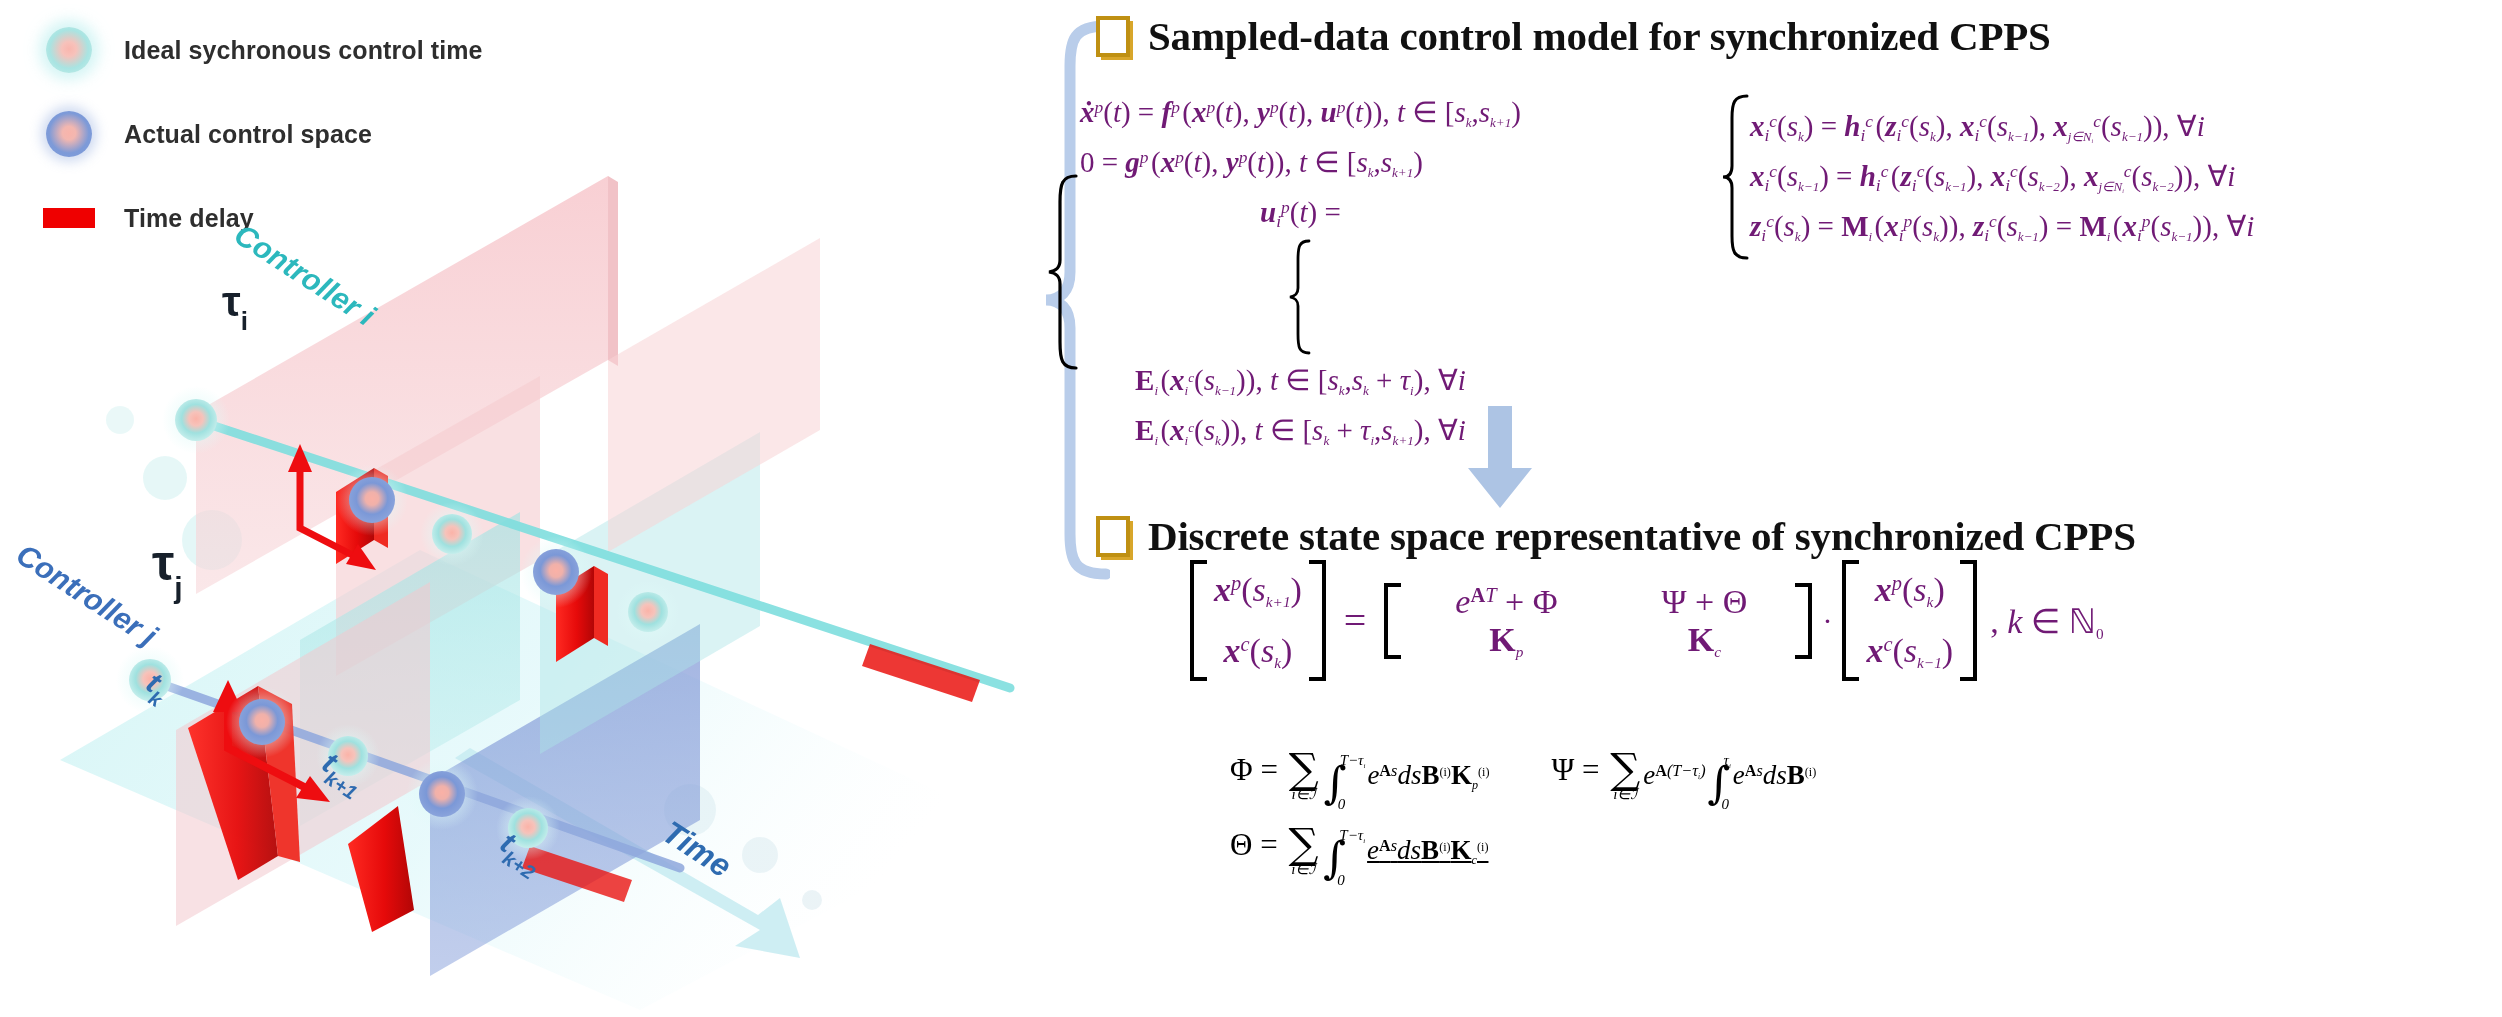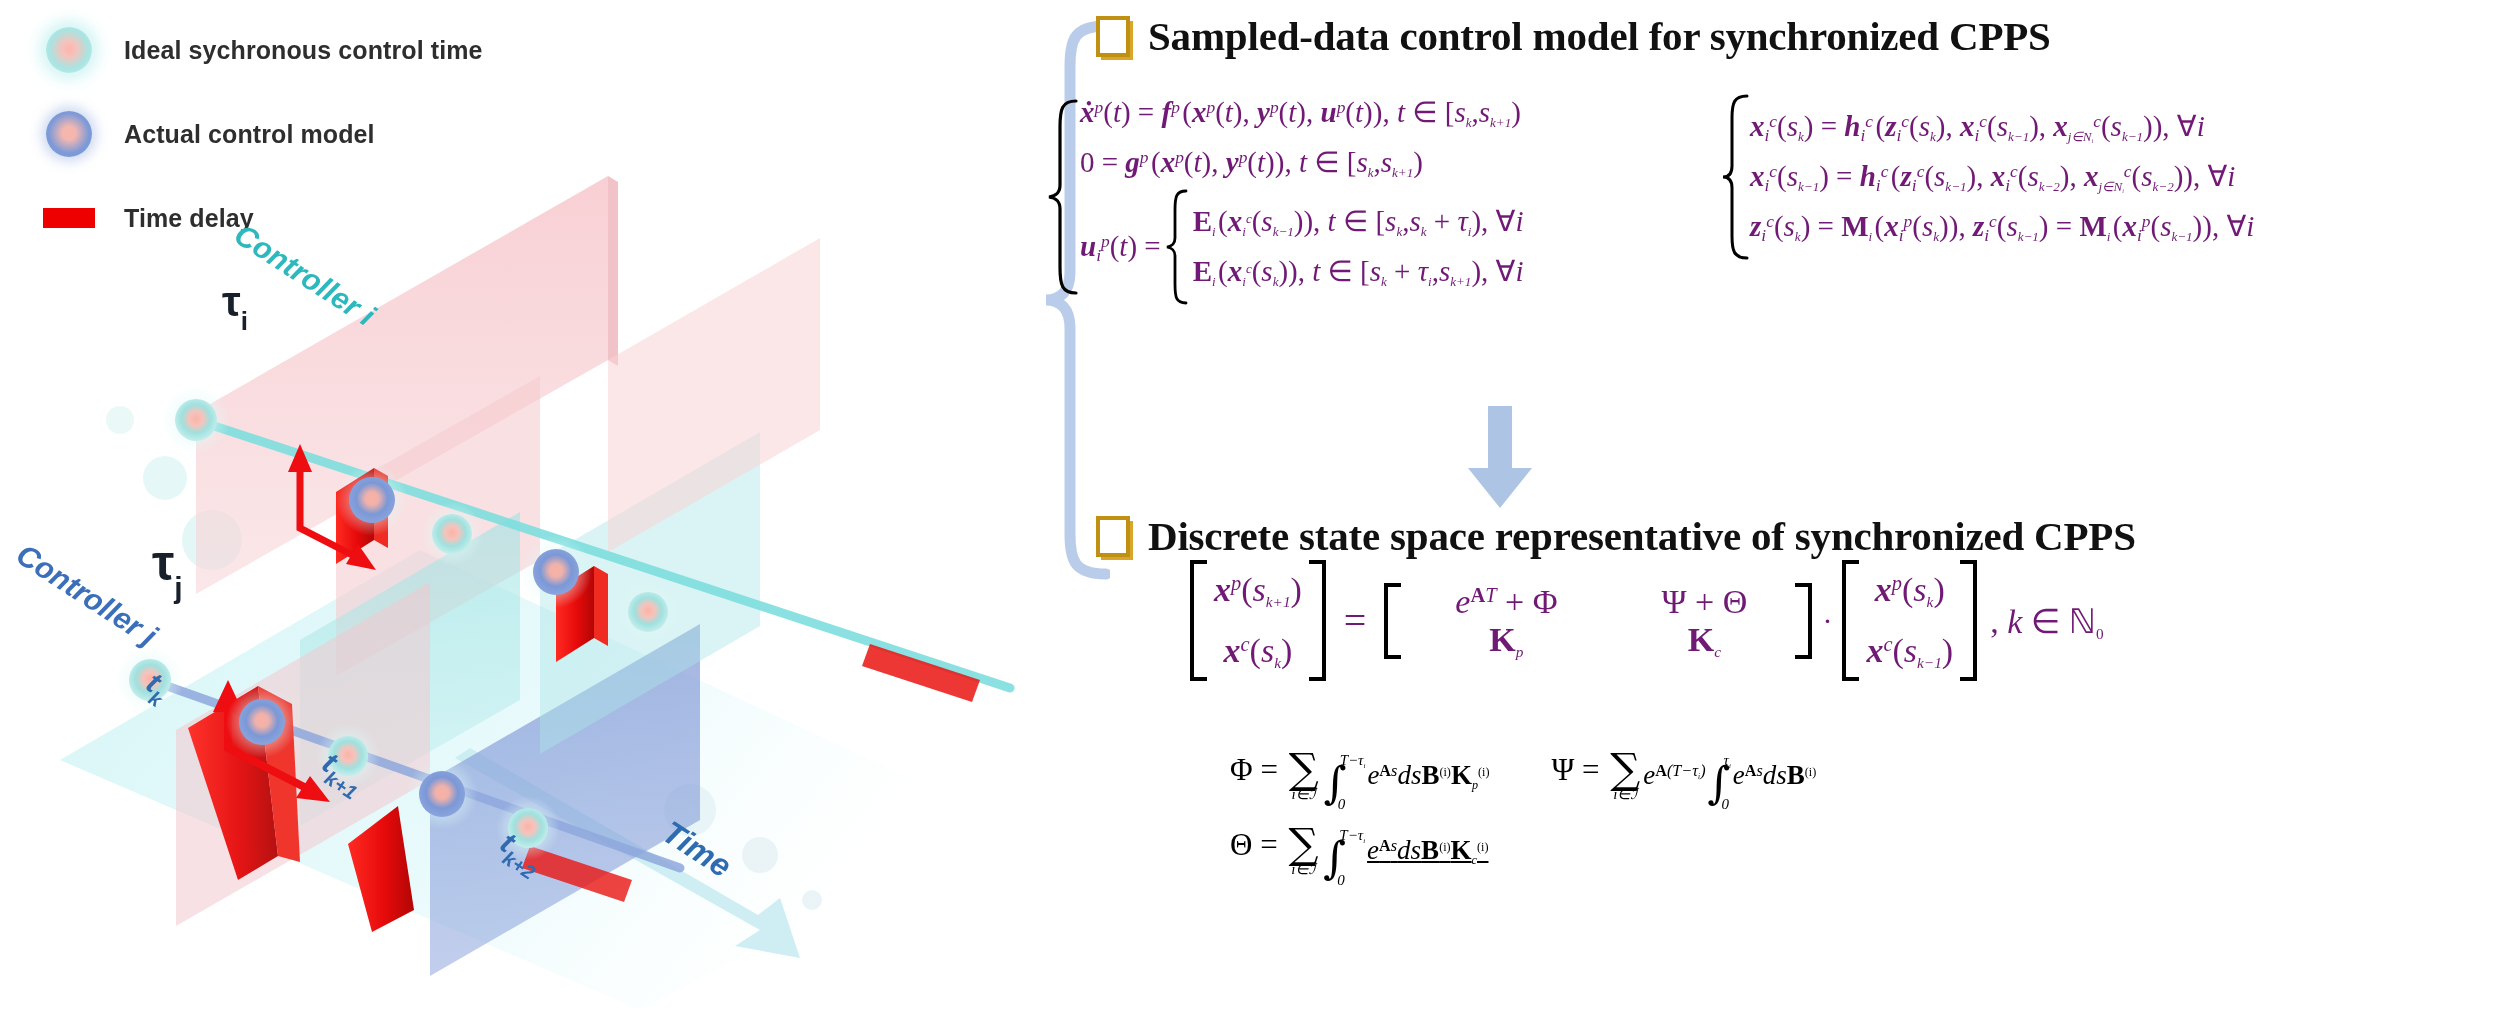--- a/index.html
+++ b/index.html
@@ -48,21 +48,21 @@
   sup.s{vertical-align:.52em;}
   sub.ss{font-size:.45em;vertical-align:-.40em;line-height:0;font-style:italic;}
   sup.ss{font-size:.45em;vertical-align:.62em;line-height:0;font-style:italic;}
 
   
   .sys{position:absolute;display:flex;align-items:center;}
   .sysbrace{flex:0 0 auto;}
   .sysrows{display:flex;flex-direction:column;}
   .row{font-size:29px;white-space:nowrap;line-height:1.72;}
 
-  .inner-wrap{display:flex;align-items:center;}
+  .inner-wrap{display:flex;align-items:center;flex-direction:column;}
   .inner-rows{display:flex;flex-direction:column;}
 
   
   #downarrow{position:absolute;left:426px;top:406px;width:68px;height:104px;}
 
   
   #matrixeq{position:absolute;left:150px;top:560px;display:flex;align-items:center;
             font-family:"Liberation Serif",serif;font-size:34px;white-space:nowrap;}
   .bk{position:relative;display:inline-flex;align-items:center;padding:0 16px;}
   .bk:before,.bk:after{content:"";position:absolute;top:0;bottom:0;width:13px;
@@ -98,21 +98,21 @@
     <span class="legend-swatch">
       <span class="dot-ideal"></span>
     </span>
     <span class="legend-label">Ideal sychronous control time</span>
   </div>
 
   <div class="legend-row">
     <span class="legend-swatch">
       <span class="dot-actual"></span>
     </span>
-    <span class="legend-label">Actual control model</span>
+    <span class="legend-label">Actual control space</span>
   </div>
 
   <div class="legend-row">
     <span class="legend-swatch">
       <span class="bar-delay"></span>
     </span>
     <span class="legend-label">Time delay</span>
   </div>
 </div>
 

